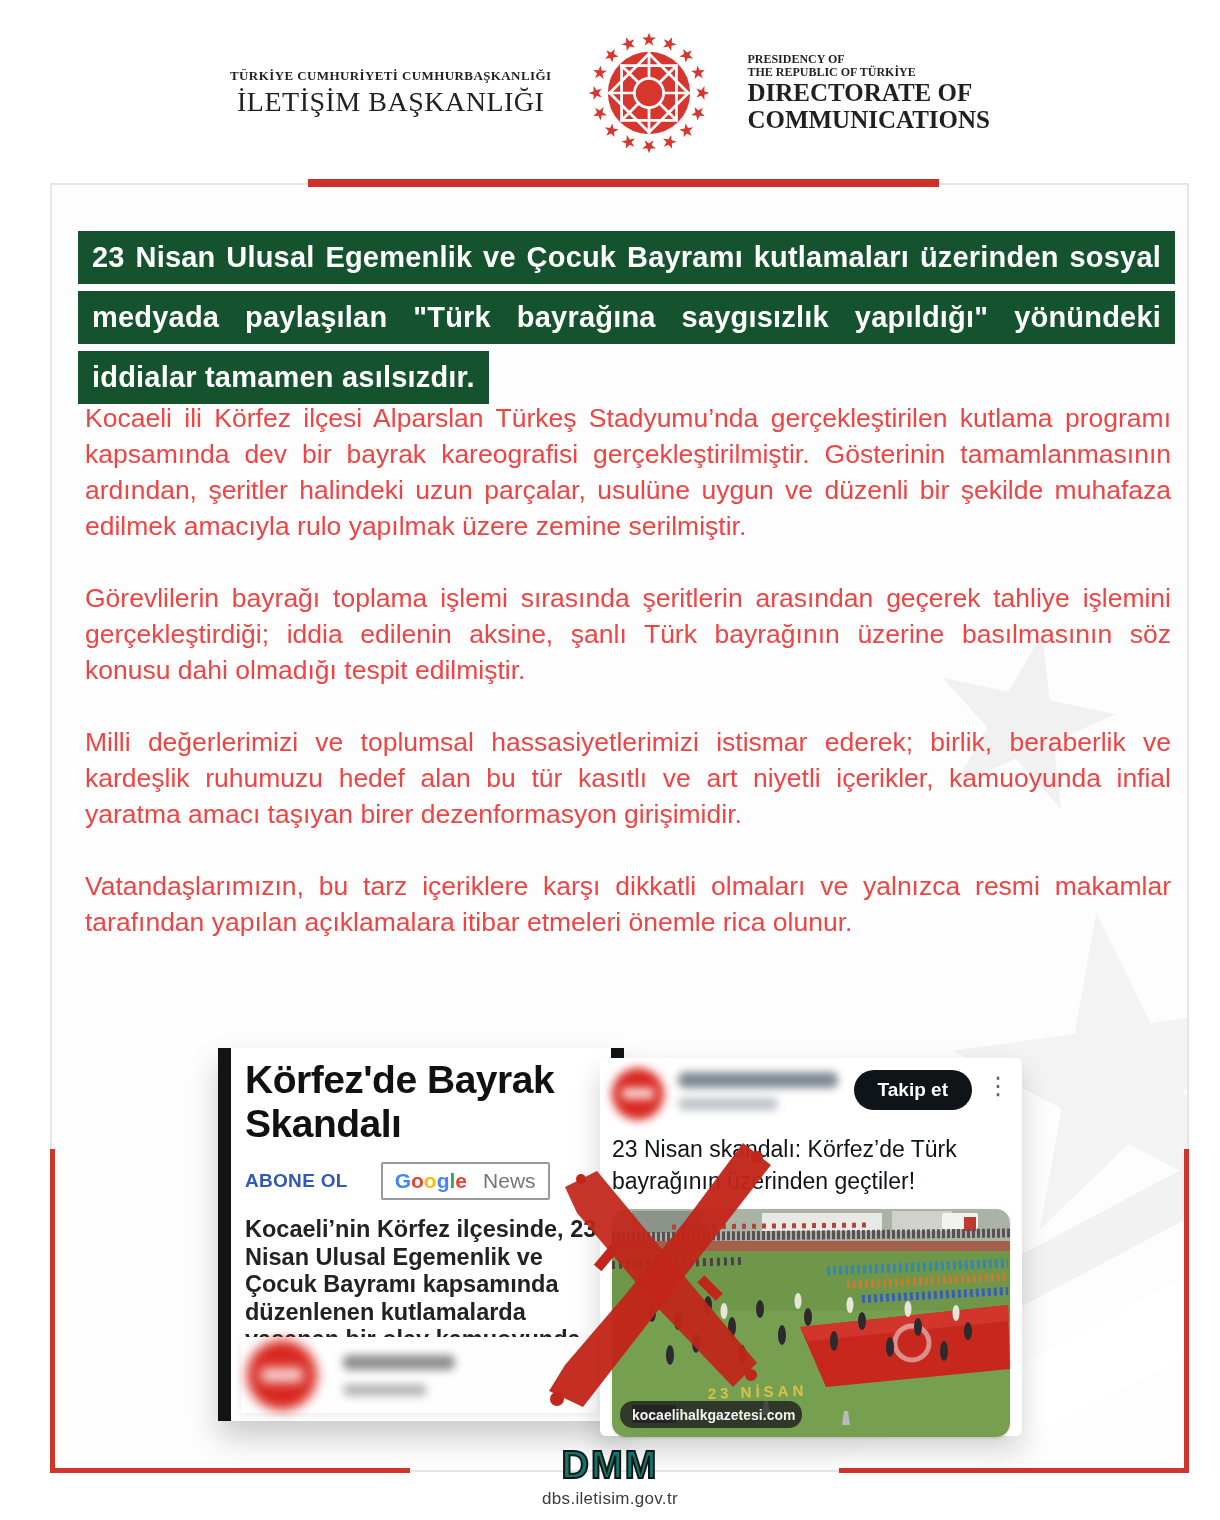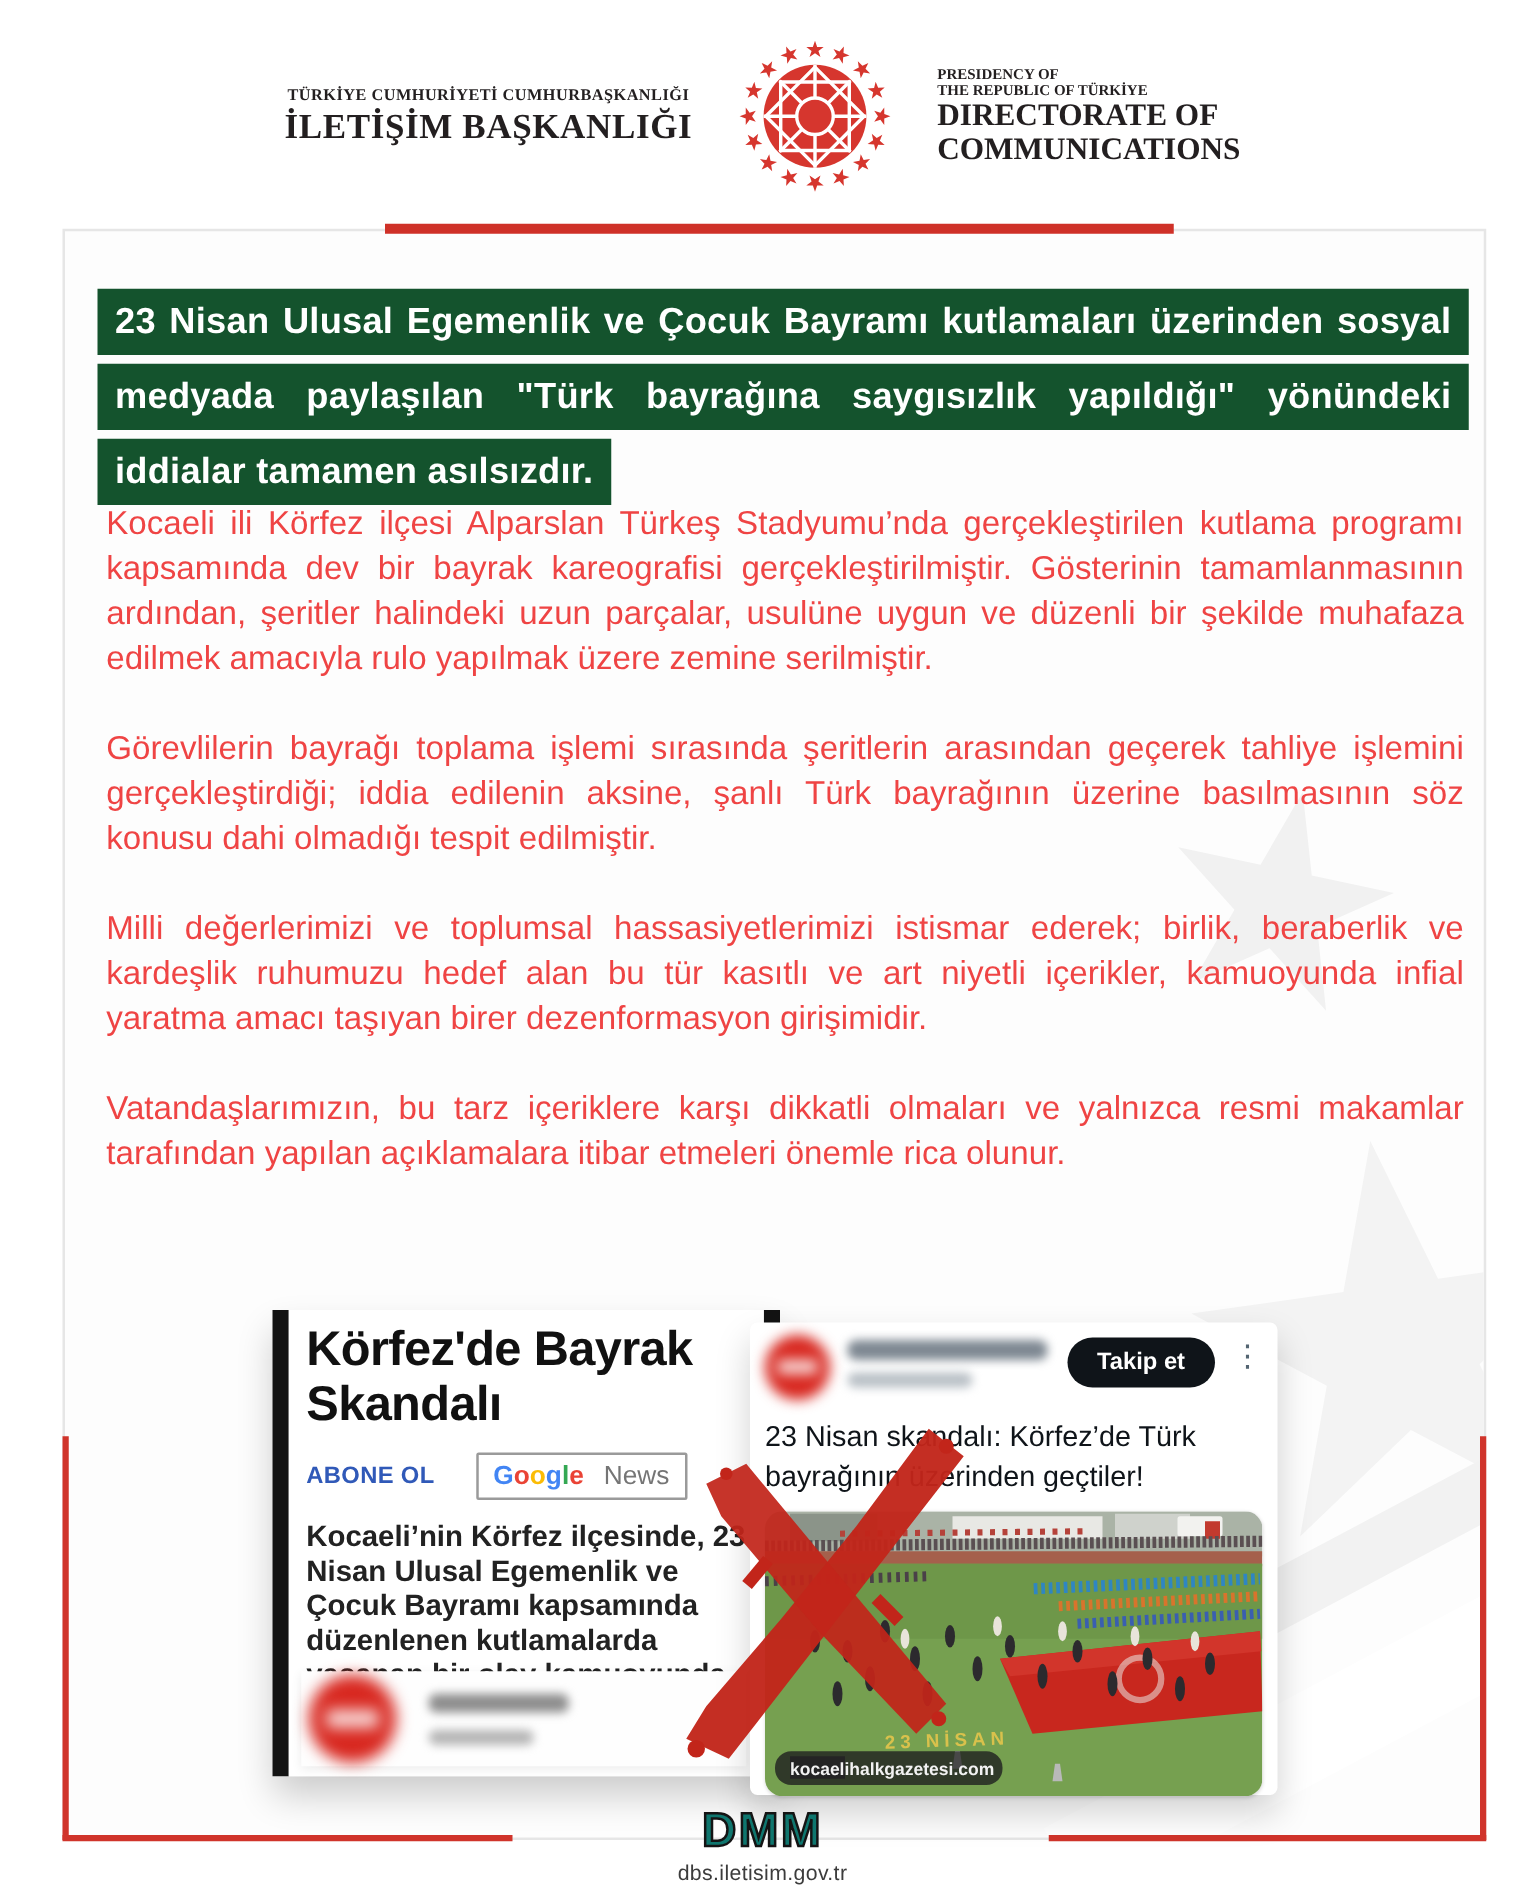--- a/index.html
+++ b/index.html
@@ -4,21 +4,21 @@
 <style>
   html,body{margin:0;padding:0;background:#fff;}
   #page{position:relative;width:1220px;height:1520px;background:#ffffff;overflow:hidden;
         font-family:"Liberation Sans", sans-serif;}
 
   
   .hdr{position:absolute;top:18px;left:0;width:100%;height:150px;display:flex;
        justify-content:center;align-items:center;gap:34px;}
   .hdr-left{text-align:center;font-family:"Liberation Serif", serif;color:#231f20;}
   .hdr-left .small{font-size:13px;font-weight:bold;letter-spacing:.4px;}
-  .hdr-left .big{font-size:28px;font-weight:bold;letter-spacing:.5px;margin-top:2px;}
+  .hdr-left .big{font-size:28px;font-weight:normal;letter-spacing:.5px;margin-top:2px;}
   .hdr-right{font-family:"Liberation Serif", serif;color:#231f20;line-height:1.08;}
   .hdr-right .small{font-size:12px;font-weight:bold;}
   .hdr-right .big{font-size:25px;font-weight:bold;}
   .emblem{width:128px;height:128px;flex:0 0 auto;}
 
   
   .card{position:absolute;left:50px;top:183px;width:1139px;height:1289px;
         background:#fdfdfd;border:2px solid #e6e6e6;box-sizing:border-box;overflow:hidden;}
   .wm{position:absolute;color:#f1f1f1;pointer-events:none;}
   .wm-star1{font-size:230px;right:60px;top:400px;transform:rotate(12deg);}

